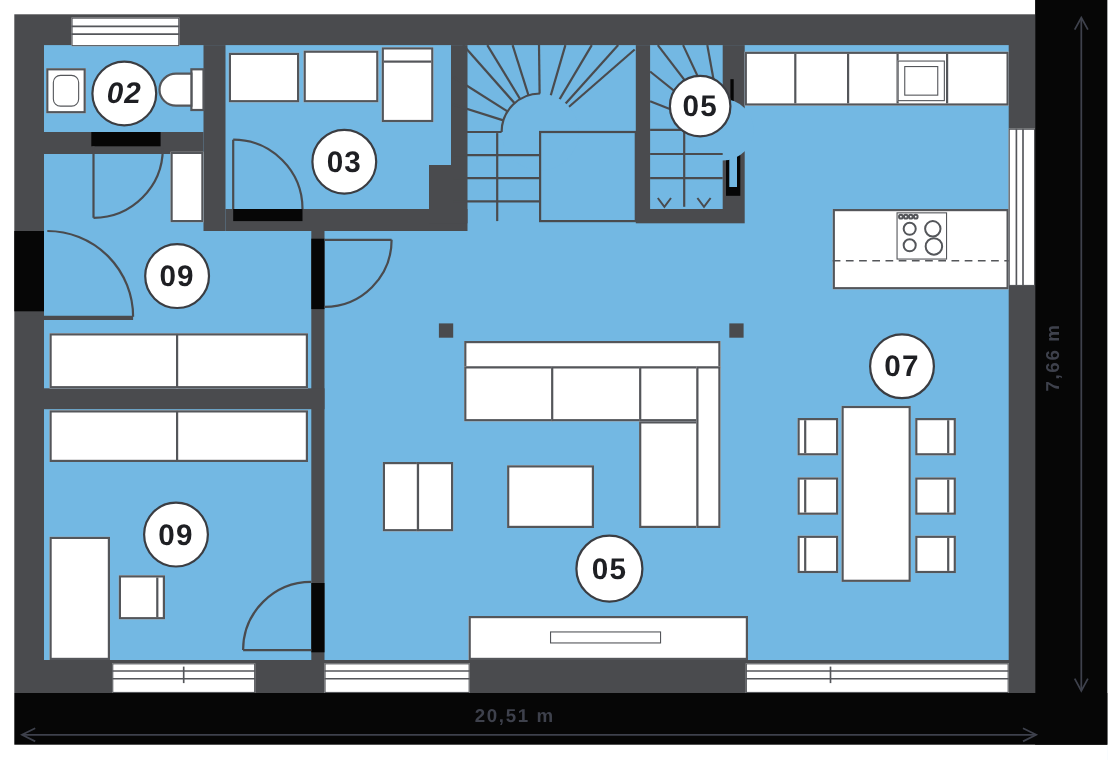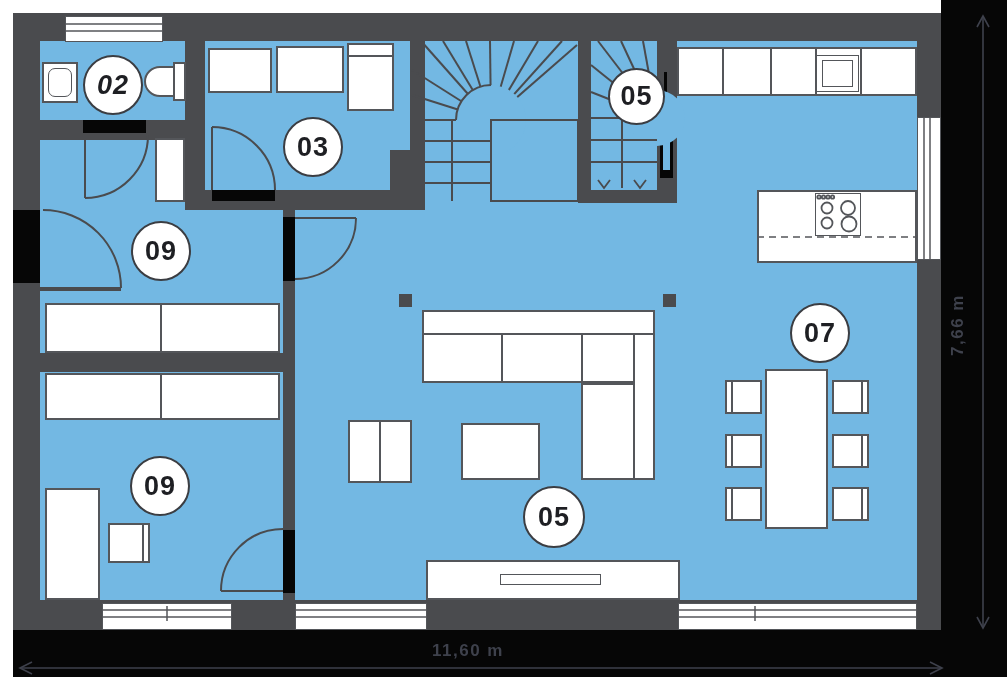--- a/index.html
+++ b/index.html
@@ -213,21 +213,21 @@
     <g stroke="#3e414c" stroke-width="1.6" fill="none">
       <line x1="983" y1="17" x2="983" y2="627"></line>
       <polyline points="977,27 983,16 989,27"></polyline>
       <polyline points="977,617 983,628 989,617"></polyline>
       <line x1="21" y1="668" x2="941" y2="668"></line>
       <polyline points="32,662 20,668 32,674"></polyline>
       <polyline points="930,662 942,668 930,674"></polyline>
     </g>
   </svg>
 
-  <div class="dimtext" style="left:398px;top:641px;width:140px;">11,60 m</div>
+  <div class="dimtext" style="left:398px;top:641px;width:140px;">20,51 m</div>
   <div class="dimtext" style="left:913px;top:315px;width:90px;transform:rotate(-90deg);">7,66 m</div>
 
   <div class="badge" style="left:131px;top:221px;">09</div>
   <div class="badge" style="left:83px;top:55px;font-style:italic;">02</div>
   <div class="badge" style="left:283px;top:117px;">03</div>
   <div class="badge" style="left:592px;top:68px;width:57px;height:57px;margin-left:16px;">05</div>
   <div class="badge" style="left:790px;top:303px;">07</div>
   <div class="badge" style="left:523px;top:486px;width:62px;height:62px;">05</div>
   <div class="badge" style="left:130px;top:456px;">09</div>
 

